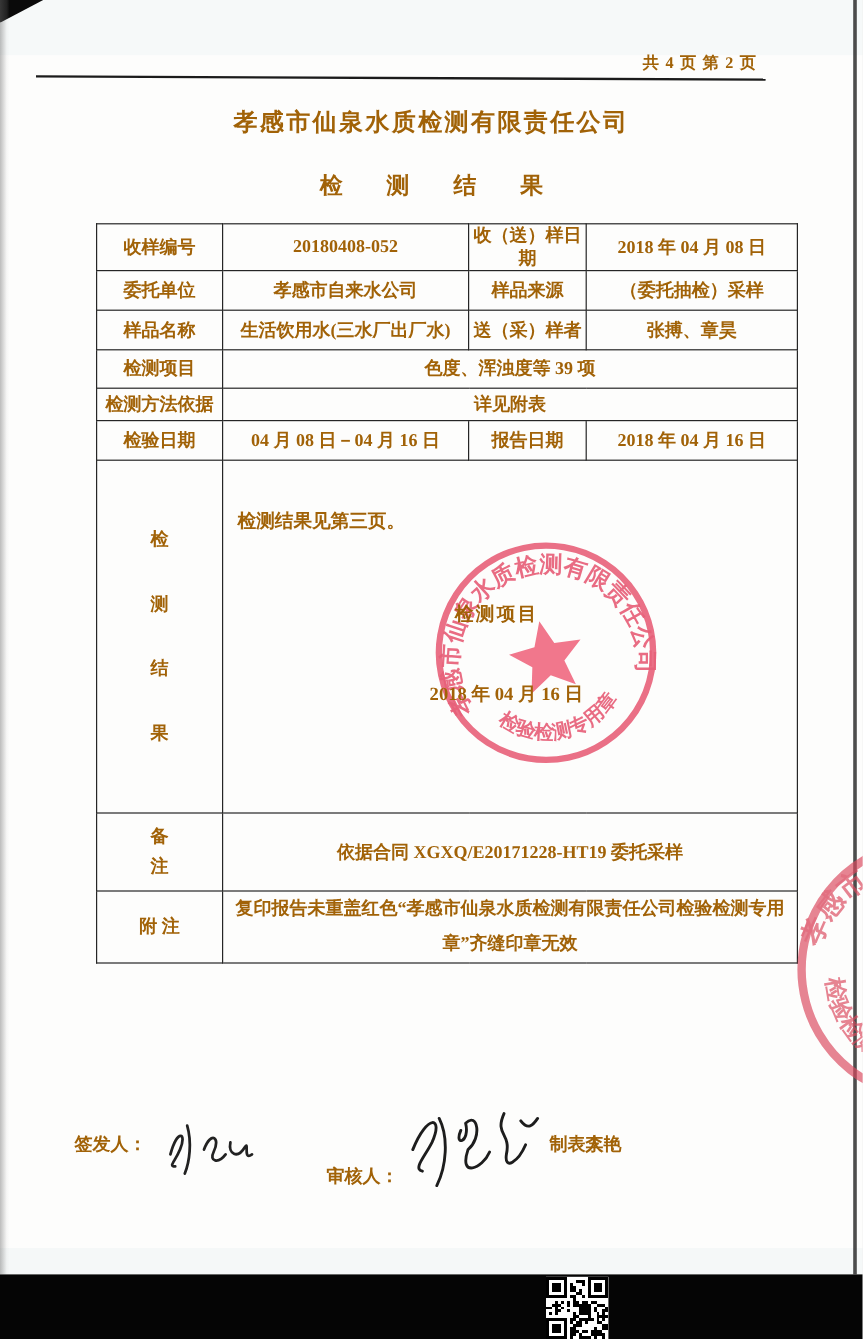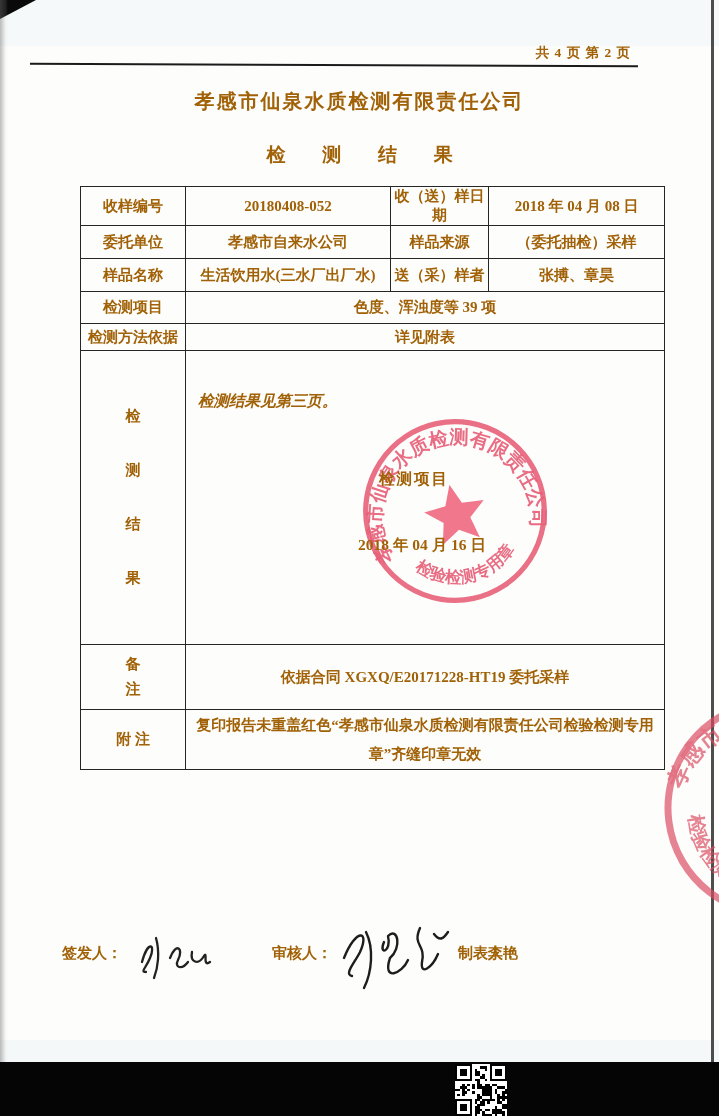--- a/index.html
+++ b/index.html
@@ -30,38 +30,38 @@
   table.report{position:absolute;left:80px;top:186px;width:584px;
     border-collapse:collapse;table-layout:fixed;}
   table.report td{
     border:1.6px solid #262626;text-align:center;vertical-align:middle;
     font-size:15px;font-weight:600;padding:0 2px;overflow:hidden;}
   td.lbl{font-weight:600;}
   td.two-line{line-height:25px;}
   td.left-text{text-align:left;padding:4px 10px;line-height:29px;font-family:Liberation Serif, serif;}
 
   .result-cell{position:relative;vertical-align:top !important;}
-  .result-note{position:absolute;left:12px;top:40px;font-size:15.5px;font-weight:600;font-style:italic;}
+  .result-note{position:absolute;left:12px;top:40px;font-size:15.5px;font-weight:600;}
   .vstack{display:flex;flex-direction:column;align-items:center;justify-content:space-evenly;height:100%;}
   .vstack span{display:block;}
 
   
   .stamp{position:absolute;left:173px;top:64px;width:192px;height:192px;z-index:1;
     transform:rotate(-12deg);opacity:.92;}
   .stamp-caption{position:absolute;left:193px;top:118px;z-index:2;font-size:15.5px;font-weight:600;letter-spacing:2px;}
   .stamp-date{position:absolute;left:172px;top:184px;z-index:2;font-size:15.5px;font-weight:600;}
 
   
   .edge-stamp{position:absolute;left:658px;top:692px;width:232px;height:232px;opacity:.8;
     transform:rotate(38deg);}
 
   .signatures{position:absolute;left:60px;top:928px;width:600px;height:70px;font-size:15px;font-weight:600;font-family:Liberation Serif, serif;}
   .sig-label{position:absolute;top:16px;}
   .sig-issuer{left:2px;}
-  .sig-reviewer{left:212px;}
+  .sig-reviewer{left:212px;margin-top:27px;}
   .sig-preparer{left:398px;}
   .sig-svg{position:absolute;}
   .sig1{left:72px;top:0px;}
   .sig2{left:276px;top:-10px;}
 
   .bottom-bar{position:absolute;left:0;top:1062px;width:719px;height:54px;background:#050505;}
   .qr{position:absolute;left:455px;top:1064px;width:52px;height:52px;background:#fff;}
 </style>
 </head>
 <body>
@@ -105,20 +105,26 @@
       <td class="lbl">送（采）样者</td>
       <td>张搏、章昊</td>
     </tr>
     <tr style="height:32px">
       <td class="lbl">检测项目</td>
       <td colspan="3">色度、浑浊度等 39 项</td>
     </tr>
     <tr style="height:27px">
       <td class="lbl">检测方法依据</td>
       <td colspan="3">详见附表</td>
+    </tr>
+    <tr style="height:33px">
+      <td class="lbl">检验日期</td>
+      <td>04 月 08 日－04 月 16 日</td>
+      <td class="lbl">报告日期</td>
+      <td>2018 年 04 月 16 日</td>
     </tr>
     <tr style="height:294px">
       <td class="lbl">
         <div class="vstack" style="height:250px;margin:auto;">
           <span>检</span>
           <span>测</span>
           <span>结</span>
           <span>果</span>
         </div>
       </td>

